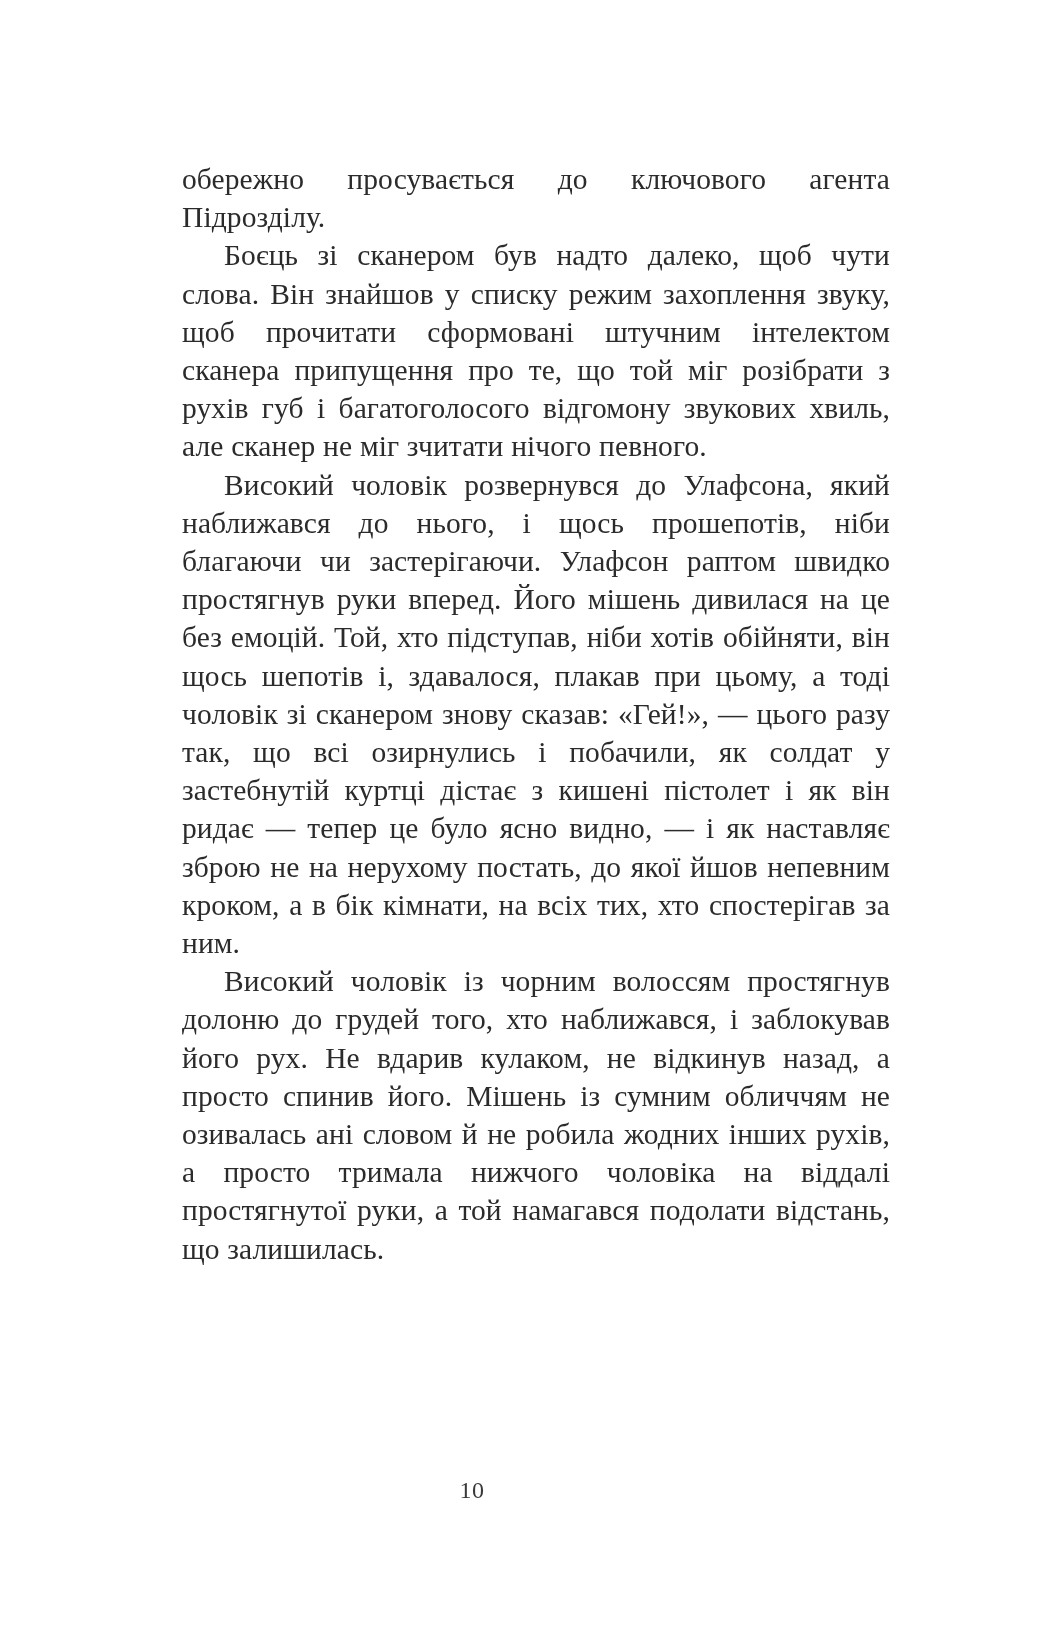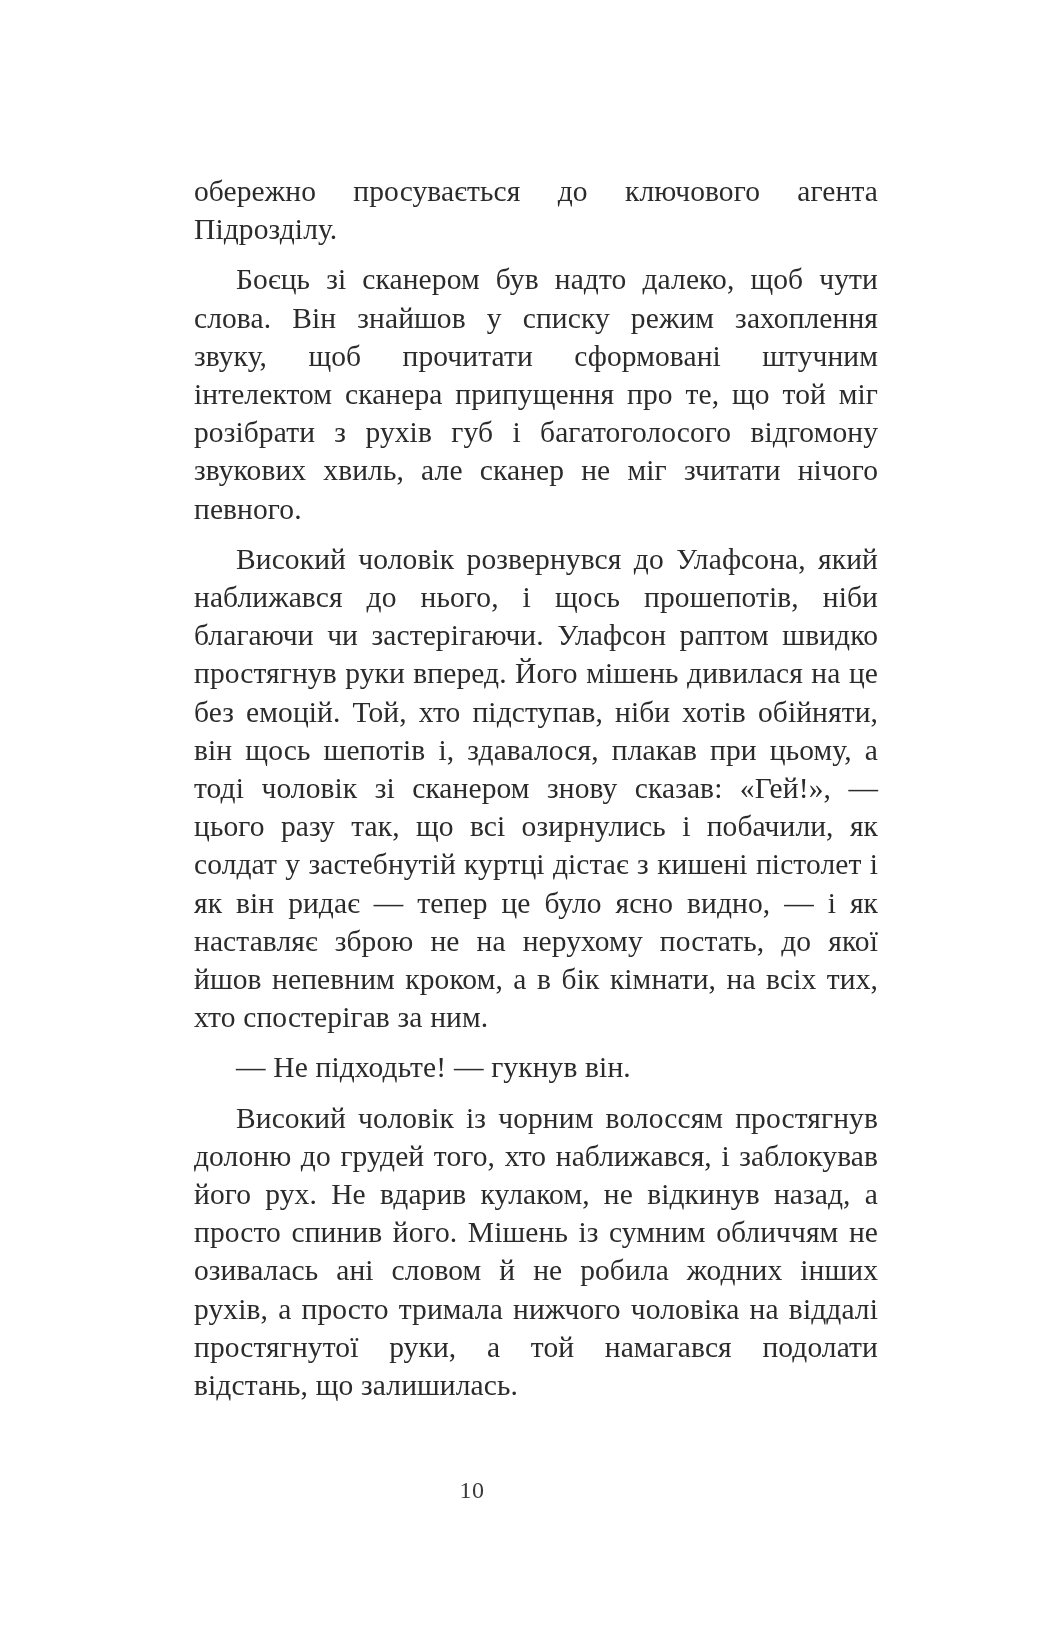--- a/index.html
+++ b/index.html
@@ -27,21 +27,21 @@
     top: 160px;
     width: 708px;
     font-size: 29.5px;
     line-height: 38.2px;
     text-align: justify;
     text-justify: inter-word;
     letter-spacing: 0.1px;
     word-spacing: 0.2px;
   }
   .para {
-    margin: 12px;
+    margin: 0;
     text-indent: 42px;
     text-align: justify;
   }
   .para.cont {
     text-indent: 0;
   }
   .page-number {
     position: absolute;
     left: 0;
     top: 1475px;
@@ -55,19 +55,18 @@
 </style>
 </head>
 <body>
 
 <div class="page">
 
   <div class="text-block">
     <p class="para cont">обережно просувається до ключового агента Підрозділу.</p>
     <p class="para">Боєць зі сканером був надто далеко, щоб чути слова. Він знайшов у списку режим захоплення звуку, щоб прочитати сформовані штучним інтелектом сканера припущення про те, що той міг розібрати з рухів губ і багатоголосого відгомону звукових хвиль, але сканер не міг зчитати нічого певного.</p>
     <p class="para">Високий чоловік розвернувся до Улафсона, який наближався до нього, і щось прошепотів, ніби благаючи чи застерігаючи. Улафсон раптом швидко простягнув руки вперед. Його мішень дивилася на це без емоцій. Той, хто підступав, ніби хотів обійняти, він щось шепотів і, здавалося, плакав при цьому, а тоді чоловік зі сканером знову сказав: «Гей!», — цього разу так, що всі озирнулись і побачили, як солдат у застебнутій куртці дістає з кишені пістолет і як він ридає — тепер це було ясно видно, — і як наставляє зброю не на нерухому постать, до якої йшов непевним кроком, а в бік кімнати, на всіх тих, хто спостерігав за ним.</p>
-    <p class="para">— Не підходьте! — гукнув він.</p>
     <p class="para">Високий чоловік із чорним волоссям простягнув долоню до грудей того, хто наближався, і заблокував його рух. Не вдарив кулаком, не відкинув назад, а просто спинив його. Мішень із сумним обличчям не озивалась ані словом й не робила жодних інших рухів, а просто тримала нижчого чоловіка на віддалі простягнутої руки, а той намагався подолати відстань, що залишилась.</p>
   </div>
 
   <div class="page-number">10</div>
 
 </div>
 
 </body></html>

